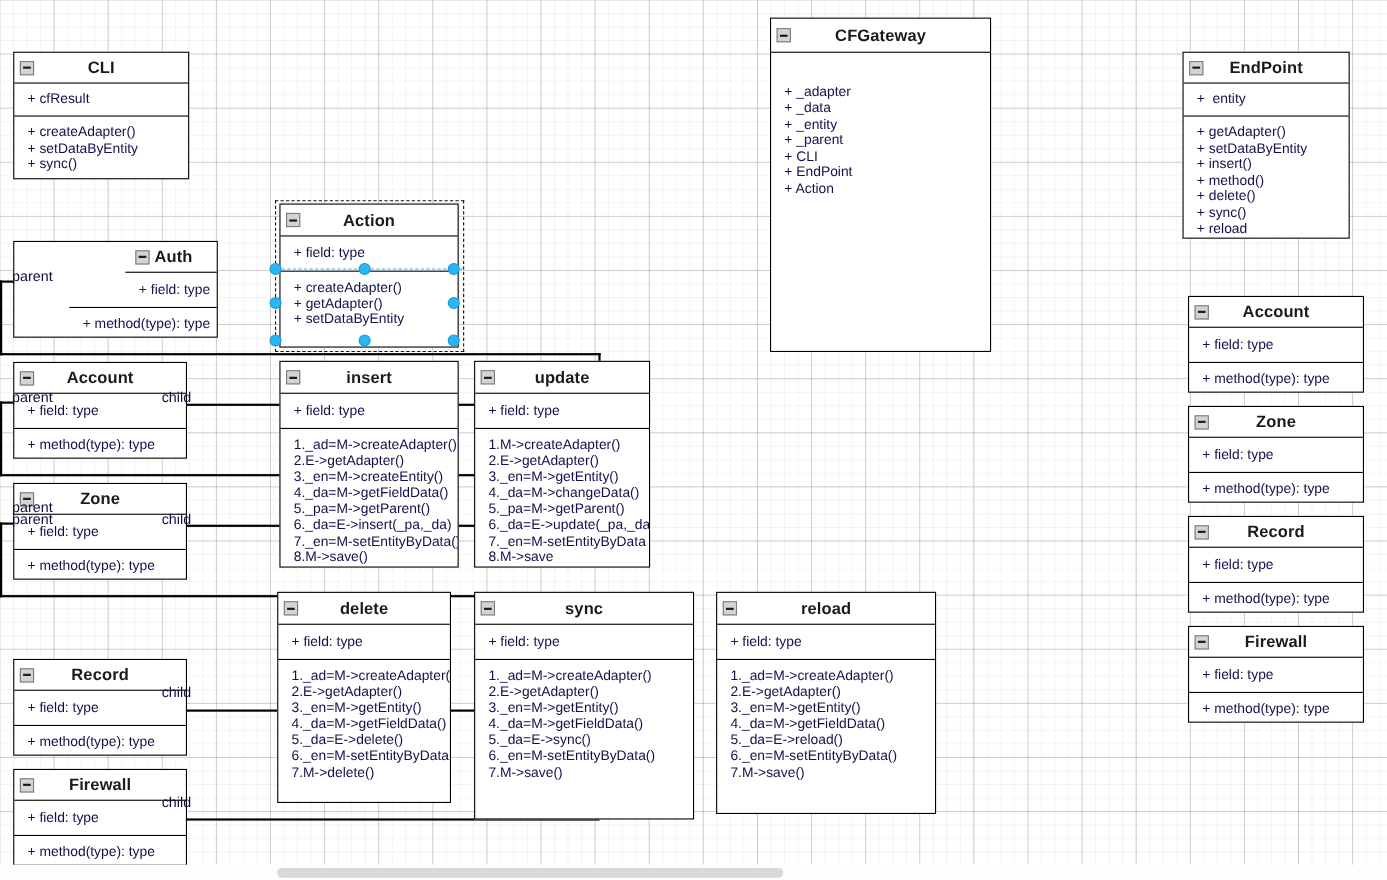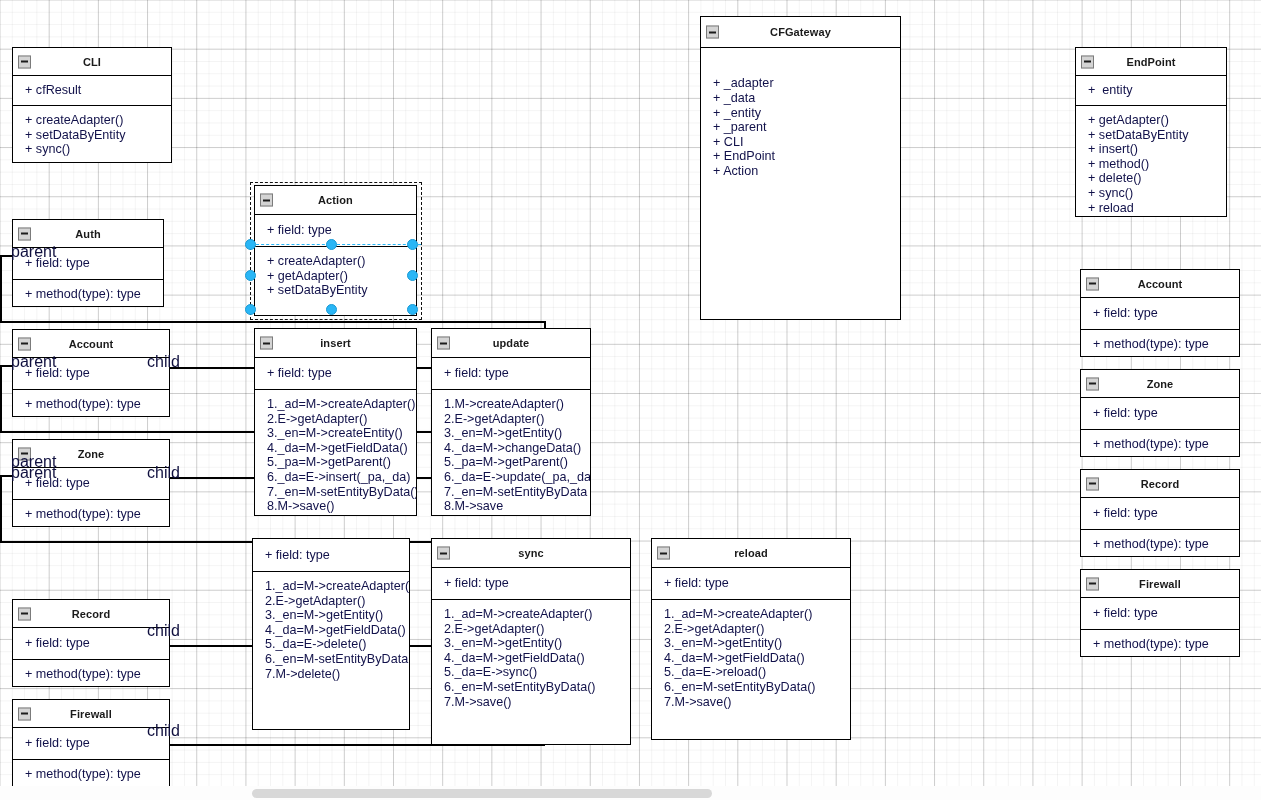--- a/index.html
+++ b/index.html
@@ -42,21 +42,21 @@
     border-top: 1.6px solid #000000;
   }
   .uml .title-sect {
     display: flex;
     align-items: center;
     justify-content: center;
     position: relative;
   }
   .uml .title-txt {
     font-weight: bold;
-    font-size: 11px;
+    font-size: 15px;
     color: #1a1a1a;
     letter-spacing: 0.1px;
     text-align: center;
     width: 100%;
     padding: 0 22px;
   }
   .collapse-icon {
     position: absolute;
     left: 5px;
     top: 50%;
@@ -91,21 +91,21 @@
   
   .conn {
     position: absolute;
     background: #000000;
     z-index: 2;
   }
   .conn.h { height: 1.6px; }
   .conn.v { width: 1.6px; }
   .endlabel {
     position: absolute;
-    font-size: 16px;
+    font-size: 13px;
     color: #10103f;
     background: transparent;
     z-index: 6;
     white-space: nowrap;
   }
 
   
   .selbox {
     position: absolute;
     border: 1.4px dashed #111111;
@@ -209,21 +209,21 @@
           </span>
           <span class="title-txt">EndPoint</span>
         </div>
         <div class="sect" style="flex: 0 0 30px;">
           <div class="lines center-v"><div class="row">+  entity</div></div>
         </div>
         <div class="sect" style="flex: 1 1 auto; overflow: hidden;">
           <div class="lines" style="padding-top: 7px;"><div class="row">+ getAdapter()</div><div class="row">+ setDataByEntity</div><div class="row">+ insert()</div><div class="row">+ method()</div><div class="row">+ delete()</div><div class="row">+ sync()</div><div class="row">+ reload</div></div>
         </div>
       </div>
-      <div class="uml" style="left: 12px; top: 219px; width: 152px; height: 88px;">
+      <div class="uml" style="left: 12px; top: 219px; width: 186px; height: 88px; align-items: flex-end;">
         <div class="sect title-sect" style="height: 27px; flex: 0 0 27px;">
           <span class="collapse-icon">
             <i></i>
           </span>
           <span class="title-txt">Auth</span>
         </div>
         <div class="sect" style="flex: 0 0 32px;">
           <div class="lines center-v"><div class="row">+ field: type</div></div>
         </div>
         <div class="sect" style="flex: 1 1 auto; overflow: hidden;">
@@ -322,20 +322,26 @@
           <span class="title-txt">update</span>
         </div>
         <div class="sect" style="flex: 0 0 32px;">
           <div class="lines center-v"><div class="row">+ field: type</div></div>
         </div>
         <div class="sect" style="flex: 1 1 auto; overflow: hidden;">
           <div class="lines" style="padding-top: 7px;"><div class="row">1.M-&gt;createAdapter()</div><div class="row">2.E-&gt;getAdapter()</div><div class="row">3._en=M-&gt;getEntity()</div><div class="row">4._da=M-&gt;changeData()</div><div class="row">5._pa=M-&gt;getParent()</div><div class="row">6._da=E-&gt;update(_pa,_da)</div><div class="row">7._en=M-setEntityByData</div><div class="row">8.M-&gt;save</div></div>
         </div>
       </div>
       <div class="uml" style="left: 252px; top: 538px; width: 158px; height: 192px;">
+        <div class="sect title-sect" style="height: 28px; flex: 0 0 28px;">
+          <span class="collapse-icon">
+            <i></i>
+          </span>
+          <span class="title-txt">delete</span>
+        </div>
         <div class="sect" style="flex: 0 0 32px;">
           <div class="lines center-v"><div class="row">+ field: type</div></div>
         </div>
         <div class="sect" style="flex: 1 1 auto; overflow: hidden;">
           <div class="lines" style="padding-top: 7px;"><div class="row">1._ad=M-&gt;createAdapter()</div><div class="row">2.E-&gt;getAdapter()</div><div class="row">3._en=M-&gt;getEntity()</div><div class="row">4._da=M-&gt;getFieldData()</div><div class="row">5._da=E-&gt;delete()</div><div class="row">6._en=M-setEntityByData()</div><div class="row">7.M-&gt;delete()</div></div>
         </div>
       </div>
       <div class="uml" style="left: 431px; top: 538px; width: 200px; height: 207px;">
         <div class="sect title-sect" style="height: 28px; flex: 0 0 28px;">
           <span class="collapse-icon">

